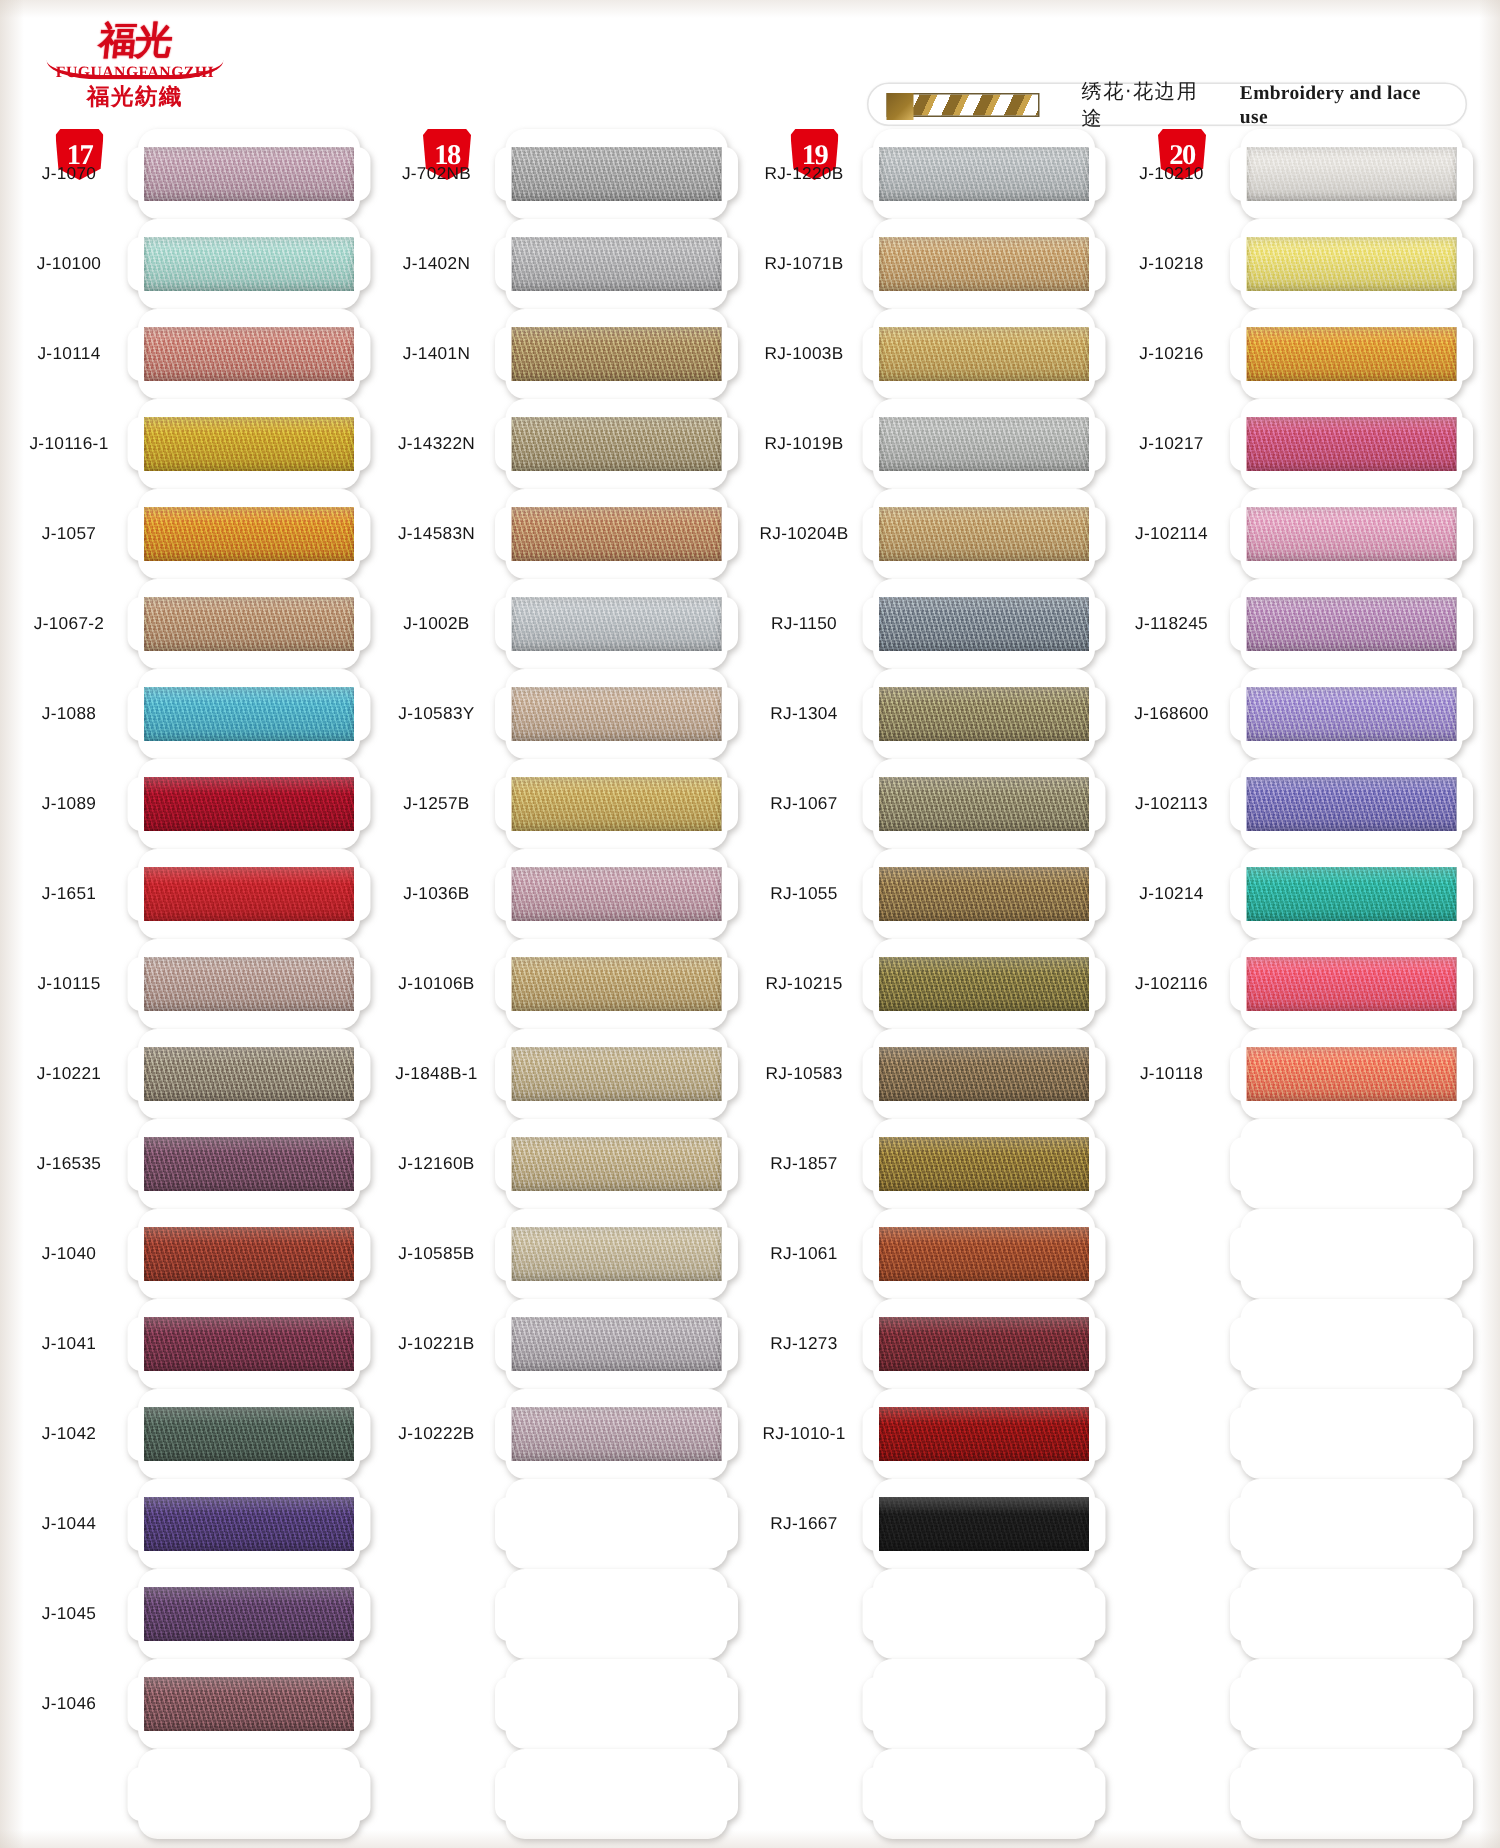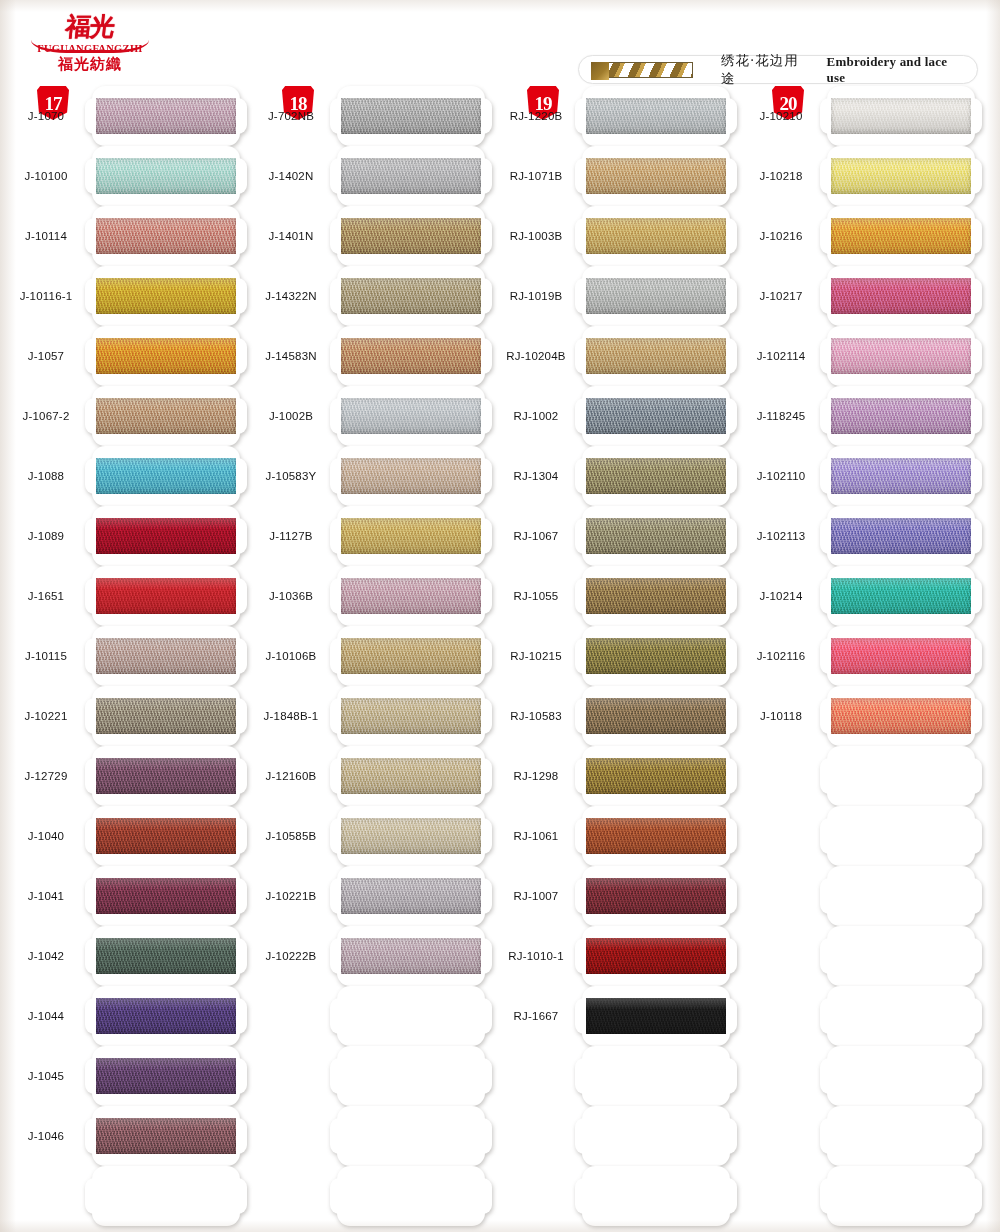--- a/index.html
+++ b/index.html
@@ -270,21 +270,21 @@
             </div>
           </div>
           <div class="row">
             <div class="code">J-10221</div>
             <div class="spool">
               <div class="bobbin"></div>
               <div class="thread" style="background: rgb(142, 131, 114);"></div>
             </div>
           </div>
           <div class="row">
-            <div class="code">J-12729</div>
+            <div class="code">J-16535</div>
             <div class="spool">
               <div class="bobbin"></div>
               <div class="thread" style="background: rgb(110, 74, 94);"></div>
             </div>
           </div>
           <div class="row">
             <div class="code">J-1040</div>
             <div class="spool">
               <div class="bobbin"></div>
               <div class="thread" style="background: rgb(142, 58, 44);"></div>
@@ -379,21 +379,21 @@
             </div>
           </div>
           <div class="row">
             <div class="code">J-10583Y</div>
             <div class="spool">
               <div class="bobbin"></div>
               <div class="thread" style="background: rgb(197, 173, 151);"></div>
             </div>
           </div>
           <div class="row">
-            <div class="code">J-1127B</div>
+            <div class="code">J-1257B</div>
             <div class="spool">
               <div class="bobbin"></div>
               <div class="thread" style="background: rgb(197, 168, 94);"></div>
             </div>
           </div>
           <div class="row">
             <div class="code">J-1036B</div>
             <div class="spool">
               <div class="bobbin"></div>
               <div class="thread" style="background: rgb(194, 157, 170);"></div>
@@ -499,21 +499,21 @@
             </div>
           </div>
           <div class="row">
             <div class="code">RJ-10204B</div>
             <div class="spool">
               <div class="bobbin"></div>
               <div class="thread" style="background: rgb(191, 158, 107);"></div>
             </div>
           </div>
           <div class="row">
-            <div class="code">RJ-1002</div>
+            <div class="code">RJ-1150</div>
             <div class="spool">
               <div class="bobbin"></div>
               <div class="thread" style="background: rgb(123, 133, 144);"></div>
             </div>
           </div>
           <div class="row">
             <div class="code">RJ-1304</div>
             <div class="spool">
               <div class="bobbin"></div>
               <div class="thread" style="background: rgb(142, 131, 96);"></div>
@@ -541,35 +541,35 @@
             </div>
           </div>
           <div class="row">
             <div class="code">RJ-10583</div>
             <div class="spool">
               <div class="bobbin"></div>
               <div class="thread" style="background: rgb(126, 106, 78);"></div>
             </div>
           </div>
           <div class="row">
-            <div class="code">RJ-1298</div>
+            <div class="code">RJ-1857</div>
             <div class="spool">
               <div class="bobbin"></div>
               <div class="thread" style="background: rgb(138, 114, 54);"></div>
             </div>
           </div>
           <div class="row">
             <div class="code">RJ-1061</div>
             <div class="spool">
               <div class="bobbin"></div>
               <div class="thread" style="background: rgb(155, 74, 44);"></div>
             </div>
           </div>
           <div class="row">
-            <div class="code">RJ-1007</div>
+            <div class="code">RJ-1273</div>
             <div class="spool">
               <div class="bobbin"></div>
               <div class="thread" style="background: rgb(111, 43, 51);"></div>
             </div>
           </div>
           <div class="row">
             <div class="code">RJ-1010-1</div>
             <div class="spool">
               <div class="bobbin"></div>
               <div class="thread" style="background: rgb(138, 20, 20);"></div>
@@ -641,21 +641,21 @@
             </div>
           </div>
           <div class="row">
             <div class="code">J-118245</div>
             <div class="spool">
               <div class="bobbin"></div>
               <div class="thread" style="background: rgb(185, 143, 186);"></div>
             </div>
           </div>
           <div class="row">
-            <div class="code">J-102110</div>
+            <div class="code">J-168600</div>
             <div class="spool">
               <div class="bobbin"></div>
               <div class="thread" style="background: rgb(161, 143, 208);"></div>
             </div>
           </div>
           <div class="row">
             <div class="code">J-102113</div>
             <div class="spool">
               <div class="bobbin"></div>
               <div class="thread" style="background: rgb(123, 116, 187);"></div>

